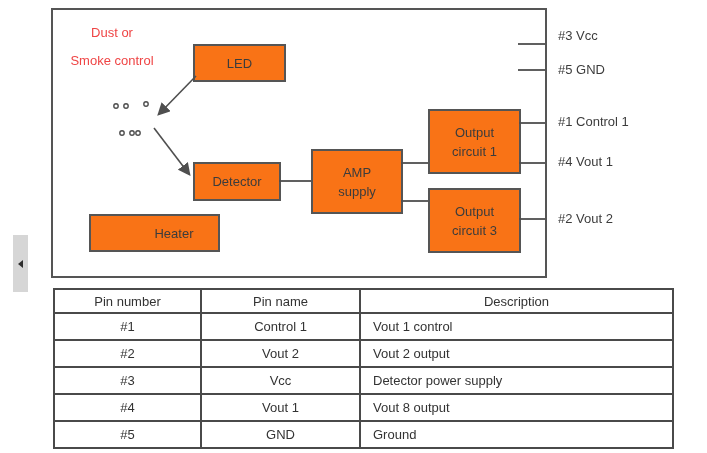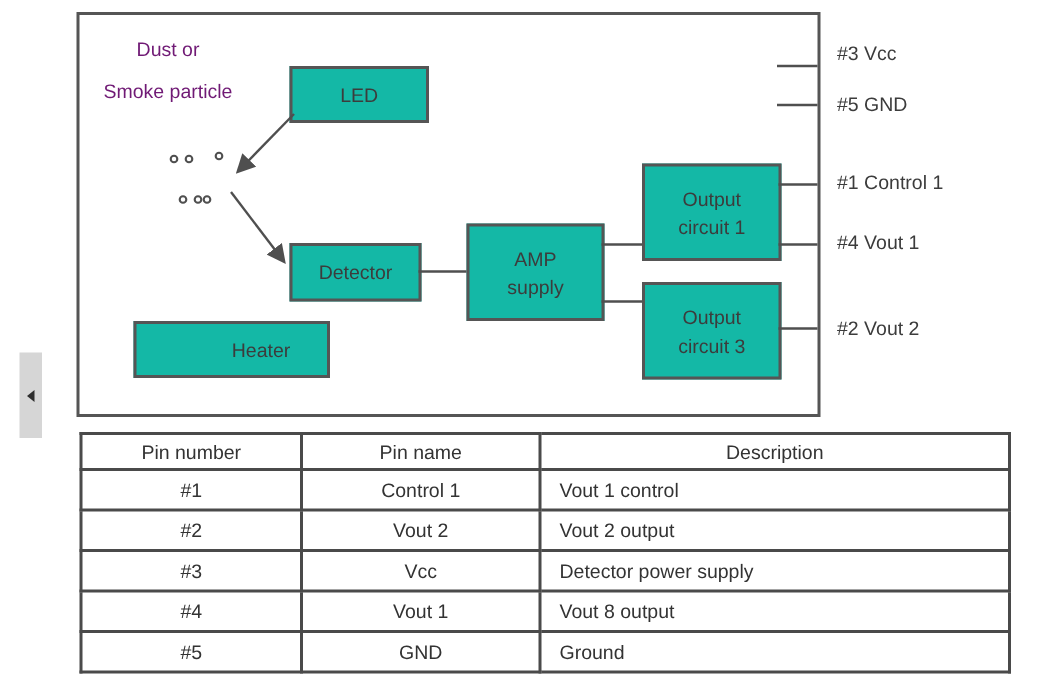--- a/index.html
+++ b/index.html
@@ -18,21 +18,21 @@
   .diagram-frame {
     position: absolute;
     left: 51px; top: 8px;
     width: 492px; height: 266px;
     border: 2px solid #555;
     background: #ffffff;
   }
   .dblock {
     position: absolute;
     border: 2px solid #555;
-    background: #14b8a6;
+    background: #f97316;
     display: flex;
     flex-direction: column;
     align-items: center;
     justify-content: center;
     font-size: 13px;
     line-height: 19px;
     text-align: center;
     color: #3c3c3c;
   }
   .led-block      { left: 193px; top: 44px;  width: 89px;  height: 34px; }
@@ -42,21 +42,21 @@
   .output1-block  { left: 428px; top: 109px; width: 89px;  height: 61px; }
   .output2-block  { left: 428px; top: 188px; width: 89px;  height: 61px; }
 
   .particle-caption {
     position: absolute;
     left: 56px; top: 19px;
     width: 112px;
     text-align: center;
     font-size: 13px;
     line-height: 28px;
-    color: #701a75;
+    color: #ef4444;
   }
 
   .svg-overlay {
     position: absolute;
     left: 0; top: 0;
     width: 707px; height: 453px;
     pointer-events: none;
   }
 
   .pin-label {
@@ -118,21 +118,21 @@
 </style>
 </head>
 <body>
 
 <div class="stage">
 
   <div class="diagram-frame"></div>
 
   <div class="particle-caption">
     <div>Dust or</div>
-    <div>Smoke particle</div>
+    <div>Smoke control</div>
   </div>
 
   <div class="dblock led-block">
     <div>LED</div>
   </div>
   <div class="dblock detector-block">
     <div>Detector</div>
   </div>
   <div class="dblock heater-block">
     <div>Heater</div>

